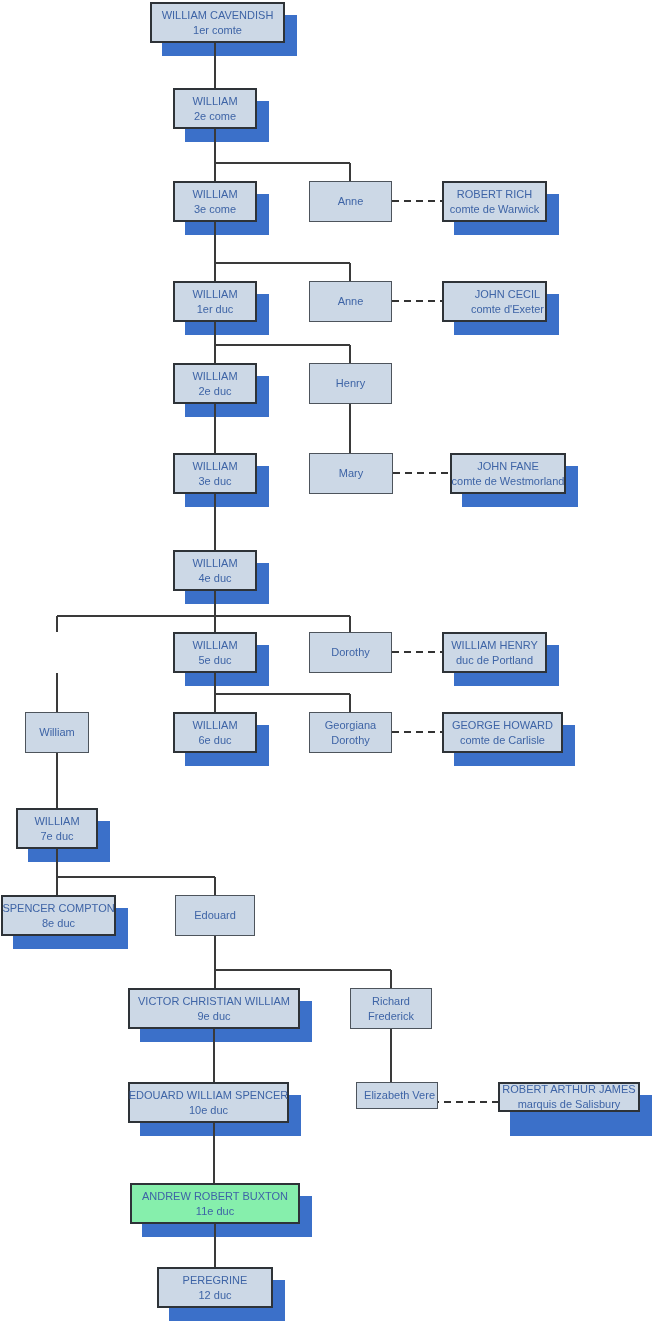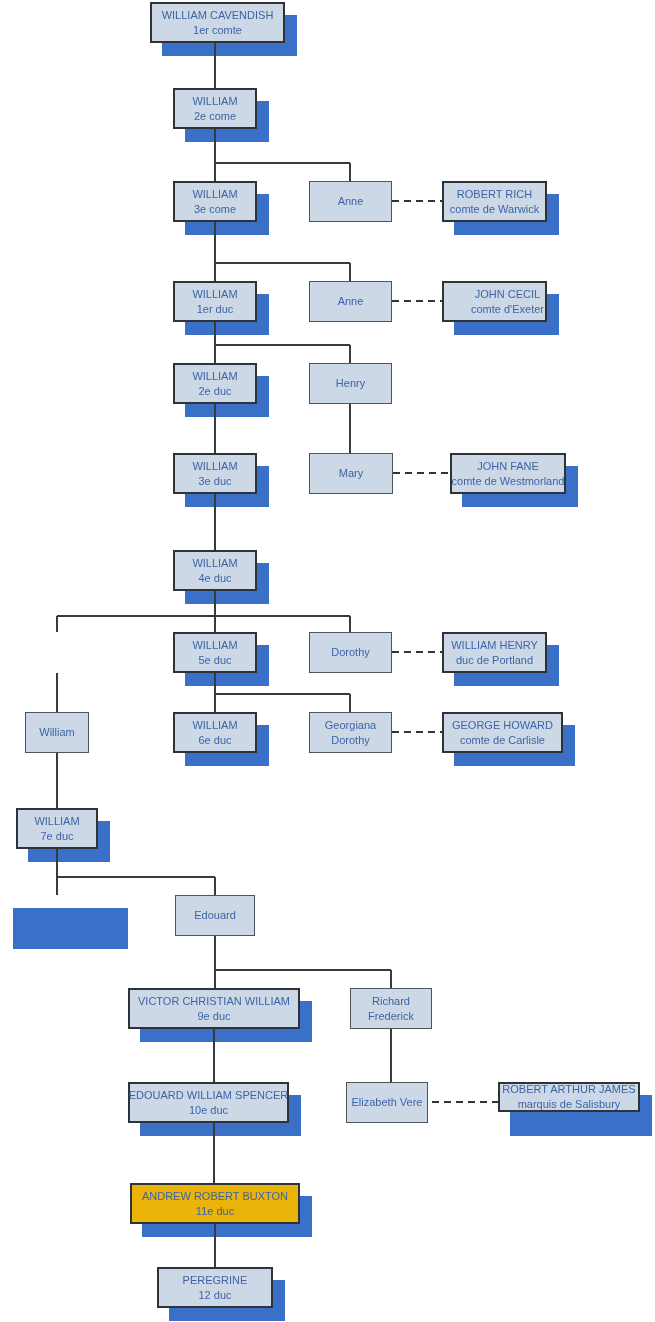--- a/index.html
+++ b/index.html
@@ -168,43 +168,47 @@
       <span>Dorothy</span>
     </div>
     <div class="node main" style="left: 442px; top: 712px; width: 121px; height: 41px; background: rgb(204, 216, 230); color: rgb(62, 100, 166);">
       <span>GEORGE HOWARD</span>
       <span>comte de Carlisle</span>
     </div>
     <div class="node main" style="left: 16px; top: 808px; width: 82px; height: 41px; background: rgb(204, 216, 230); color: rgb(62, 100, 166);">
       <span>WILLIAM</span>
       <span>7e duc</span>
     </div>
+    <div class="node main" style="left: 1px; top: 895px; width: 115px; height: 41px; background: rgb(204, 216, 230); color: rgb(62, 100, 166);">
+      <span>SPENCER COMPTON</span>
+      <span>8e duc</span>
+    </div>
     <div class="node plain" style="left: 175px; top: 895px; width: 80px; height: 41px; background: rgb(204, 216, 230); color: rgb(62, 100, 166);">
       <span>Edouard</span>
     </div>
     <div class="node main" style="left: 128px; top: 988px; width: 172px; height: 41px; background: rgb(204, 216, 230); color: rgb(62, 100, 166);">
       <span>VICTOR CHRISTIAN WILLIAM</span>
       <span>9e duc</span>
     </div>
     <div class="node plain" style="left: 350px; top: 988px; width: 82px; height: 41px; background: rgb(204, 216, 230); color: rgb(62, 100, 166);">
       <span>Richard</span>
       <span>Frederick</span>
     </div>
     <div class="node main" style="left: 128px; top: 1082px; width: 161px; height: 41px; background: rgb(204, 216, 230); color: rgb(62, 100, 166);">
       <span>EDOUARD WILLIAM SPENCER</span>
       <span>10e duc</span>
     </div>
-    <div class="node plain" style="left: 346px; top: 1082px; width: 82px; height: 41px; background: rgb(204, 216, 230); color: rgb(62, 100, 166);">
+    <div class="node plain" style="left: 356px; top: 1082px; width: 82px; height: 27px; background: rgb(204, 216, 230); color: rgb(62, 100, 166); align-items: flex-end;">
       <span>Elizabeth Vere</span>
     </div>
     <div class="node main" style="left: 498px; top: 1082px; width: 142px; height: 30px; background: rgb(204, 216, 230); color: rgb(62, 100, 166);">
       <span>ROBERT ARTHUR JAMES</span>
       <span>marquis de Salisbury</span>
     </div>
-    <div class="node main" style="left: 130px; top: 1183px; width: 170px; height: 41px; background: #eab308; color: rgb(62, 100, 166);">
+    <div class="node main" style="left: 130px; top: 1183px; width: 170px; height: 41px; background: #86efac; color: rgb(62, 100, 166);">
       <span>ANDREW ROBERT BUXTON</span>
       <span>11e duc</span>
     </div>
     <div class="node main" style="left: 157px; top: 1267px; width: 116px; height: 41px; background: rgb(204, 216, 230); color: rgb(62, 100, 166); text-align: right;">
       <span>PEREGRINE</span>
       <span>12 duc</span>
     </div>
   </div>
 
 </body></html>

